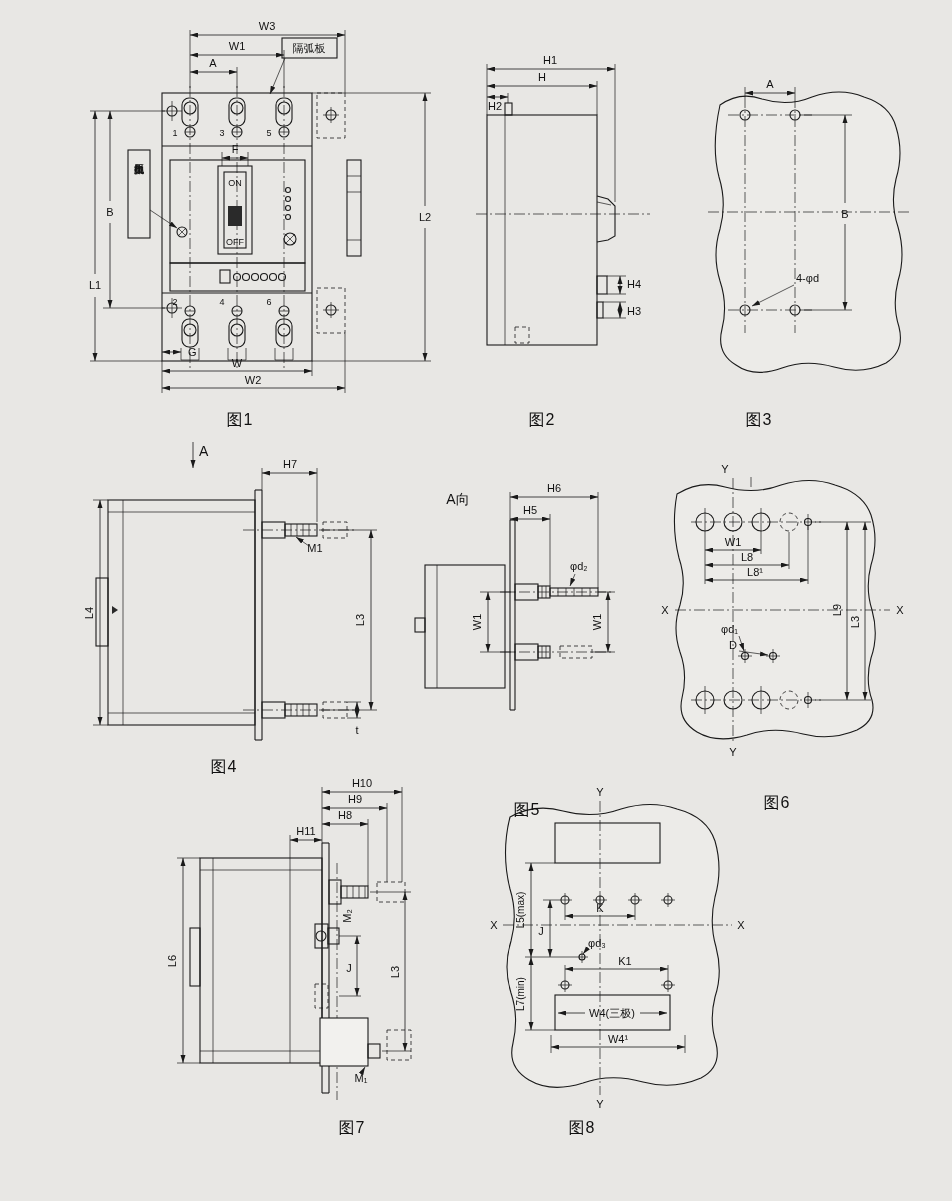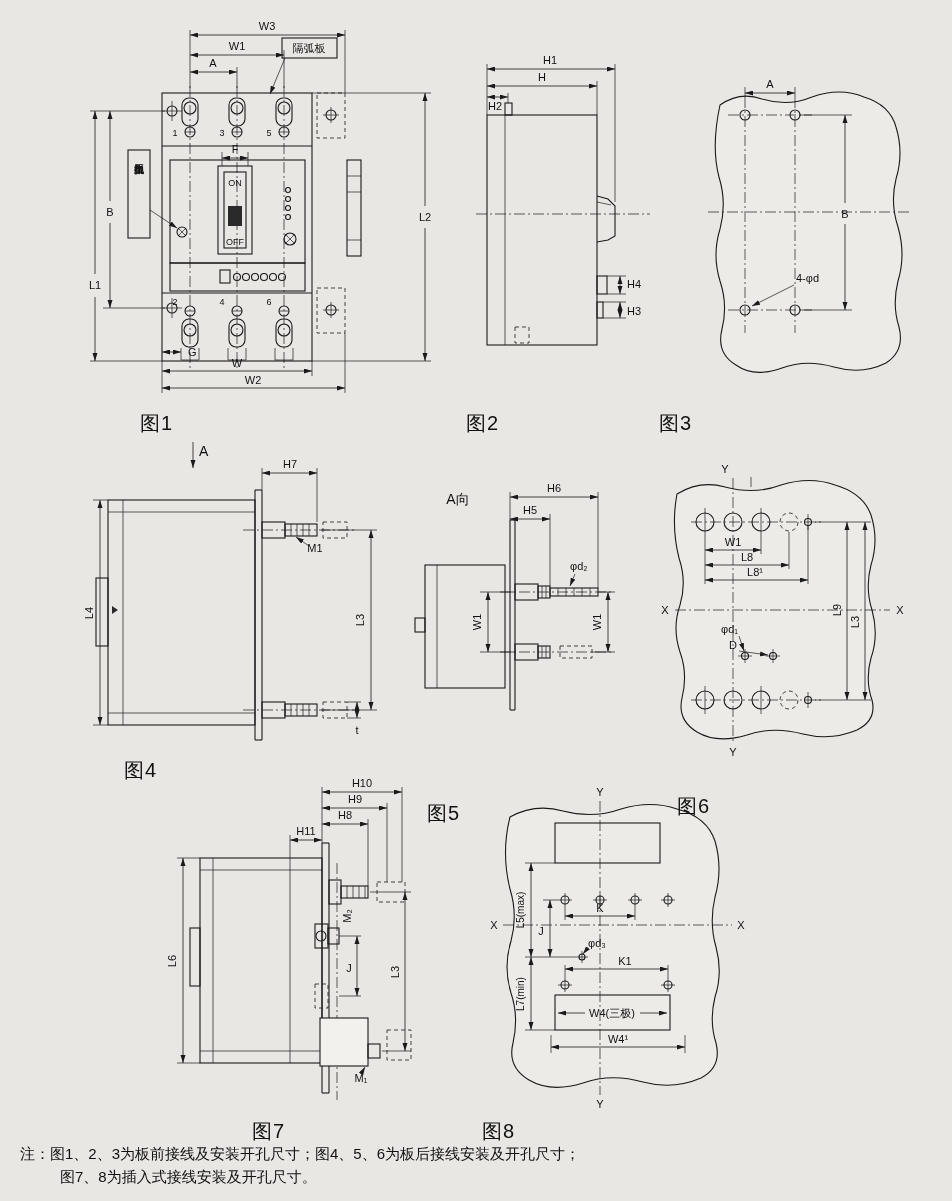--- a/index.html
+++ b/index.html
@@ -15,21 +15,21 @@
   .hid{fill:none;stroke:#1a1a1a;stroke-width:.8;stroke-dasharray:4 3}
   .fw {fill:#f2f1ee;stroke:#1a1a1a;stroke-width:1.1}
   .fd {fill:#2a2a2a;stroke:none}
   .plate{fill:#ecebe8;stroke:#1a1a1a;stroke-width:1.1}
   text.t{font-size:11px;fill:#111;font-family:"Liberation Sans","DejaVu Sans",sans-serif}
   text.tc{text-anchor:middle}
   text.sm{font-size:9px}
   text.lg{font-size:14px}
   text.cn{font-size:11px}
   text.vcn{font-size:10px;writing-mode:vertical-rl;glyph-orientation-vertical:0}
-  .cap{position:absolute;text-align:left;font-size:20px;color:#111;letter-spacing:1px}
+  .cap{position:absolute;text-align:center;font-size:16px;color:#111;letter-spacing:1px}
   .notes{position:absolute;left:20px;top:1142px;width:910px;font-size:15px;line-height:1.55;color:#111}
   .nl2{padding-left:40px}
 </style>
 </head>
 <body>
 
 <div class="sheet">
 
 <svg style="left:85px;top:8px" width="375" height="400" viewBox="0 0 375 400">
   <defs>
@@ -566,26 +566,22 @@
     <line class="dim" x1="155" y1="228" x2="182" y2="228" marker-end="url(#aE)"></line>
     <text class="t tc" x="127" y="232">W4(三极)</text>
     <line class="thin" x1="66" y1="250" x2="66" y2="268"></line>
         <line class="thin" x1="200" y1="250" x2="200" y2="268"></line>
     <line class="dim" x1="66" y1="262" x2="200" y2="262" marker-start="url(#aS)" marker-end="url(#aE)"></line>
     <text class="t tc" x="133" y="258">W4¹</text>
   </g>
 </svg>
 
 <div class="cap" style="left:140px;top:410px;width:200px">图1</div>
-<div class="cap" style="left:466px;top:410px;width:200px">图2</div>
+<div class="cap" style="left:442px;top:410px;width:200px">图2</div>
 <div class="cap" style="left:659px;top:410px;width:200px">图3</div>
 <div class="cap" style="left:124px;top:757px;width:200px">图4</div>
 <div class="cap" style="left:427px;top:800px;width:200px">图5</div>
 <div class="cap" style="left:677px;top:793px;width:200px">图6</div>
 <div class="cap" style="left:252px;top:1118px;width:200px">图7</div>
 <div class="cap" style="left:482px;top:1118px;width:200px">图8</div>
 
-<div class="notes">
-  <div class="nl"><span>注：</span><span>图1、2、3为板前接线及安装开孔尺寸；图4、5、6为板后接线安装及开孔尺寸；</span></div>
-  <div class="nl nl2"><span>图7、8为插入式接线安装及开孔尺寸。</span></div>
+
 </div>
 
-</div>
-
 </body></html>

